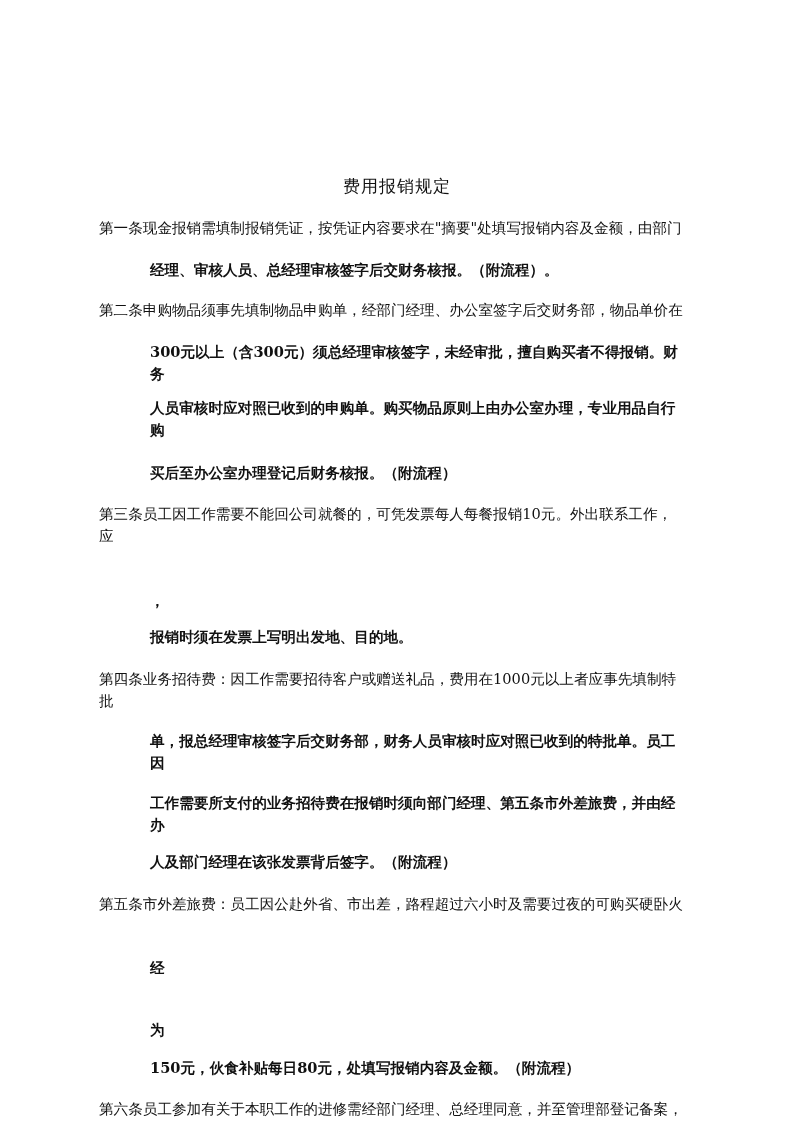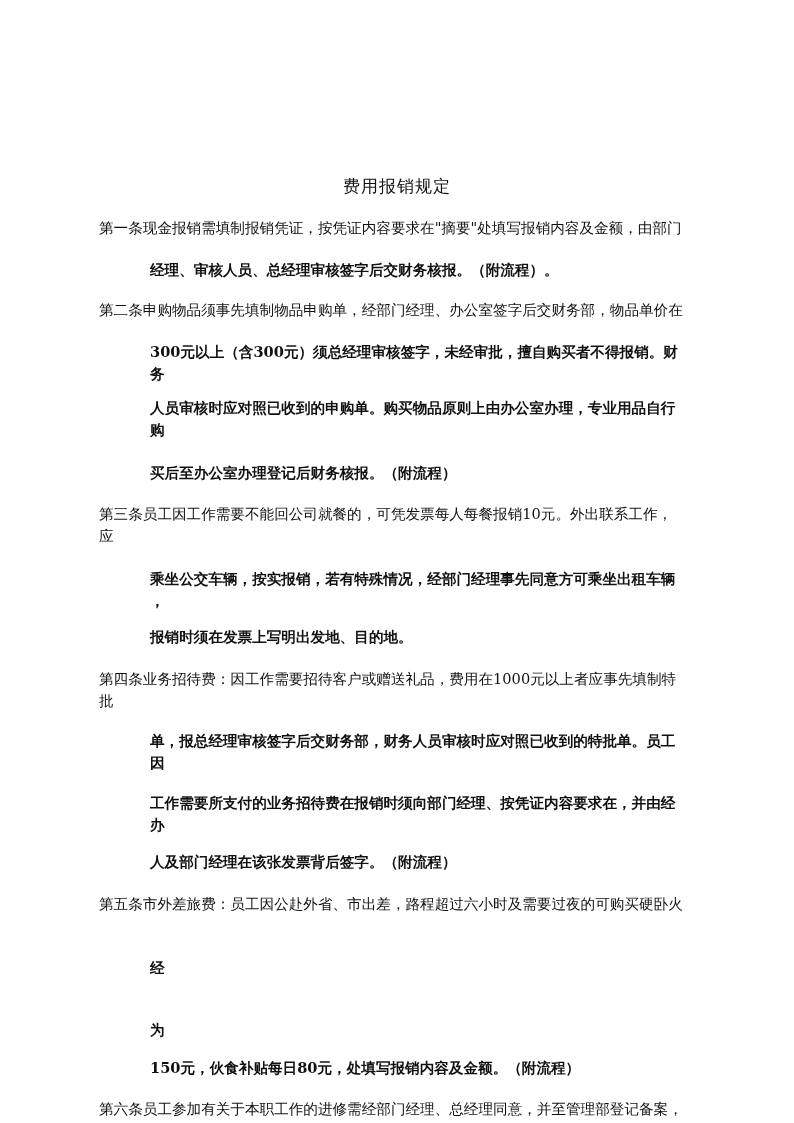--- a/index.html
+++ b/index.html
@@ -51,29 +51,28 @@
 
   <div class="line l0" style="top:299px">第二条申购物品须事先填制物品申购单，经部门经理、办公室签字后交财务部，物品单价在</div>
   <div class="line l1" style="top:341px">300元以上（含300元）须总经理审核签字，未经审批，擅自购买者不得报销。财</div>
   <div class="line l1" style="top:363px">务</div>
   <div class="line l1" style="top:397px">人员审核时应对照已收到的申购单。购买物品原则上由办公室办理，专业用品自行</div>
   <div class="line l1" style="top:419px">购</div>
   <div class="line l1" style="top:462px">买后至办公室办理登记后财务核报。（附流程）</div>
 
   <div class="line l0" style="top:503px">第三条员工因工作需要不能回公司就餐的，可凭发票每人每餐报销10元。外出联系工作，</div>
   <div class="line l0" style="top:525px">应</div>
-  <div class="line l1" style="top:568px">乘坐公交车辆，按实报销，若有特殊情况，经部门经理事先同意方可乘坐出租车辆</div>
   <div class="line l1" style="top:590px">，</div>
   <div class="line l1" style="top:626px">报销时须在发票上写明出发地、目的地。</div>
 
   <div class="line l0" style="top:668px">第四条业务招待费：因工作需要招待客户或赠送礼品，费用在1000元以上者应事先填制特</div>
   <div class="line l0" style="top:690px">批</div>
   <div class="line l1" style="top:730px">单，报总经理审核签字后交财务部，财务人员审核时应对照已收到的特批单。员工</div>
   <div class="line l1" style="top:752px">因</div>
-  <div class="line l1" style="top:792px">工作需要所支付的业务招待费在报销时须向部门经理、按凭证内容要求在，并由经</div>
+  <div class="line l1" style="top:792px">工作需要所支付的业务招待费在报销时须向部门经理、第五条市外差旅费，并由经</div>
   <div class="line l1" style="top:814px">办</div>
   <div class="line l1" style="top:851px">人及部门经理在该张发票背后签字。（附流程）</div>
 
   <div class="line l0" style="top:893px">第五条市外差旅费：员工因公赴外省、市出差，路程超过六小时及需要过夜的可购买硬卧火</div>
   <div class="line l1" style="top:957px">经</div>
   <div class="line l1" style="top:1019px">为</div>
   <div class="line l1" style="top:1057px">150元，伙食补贴每日80元，处填写报销内容及金额。（附流程）</div>
 
   <div class="line l0" style="top:1098px">第六条员工参加有关于本职工作的进修需经部门经理、总经理同意，并至管理部登记备案，</div>
 </div>

